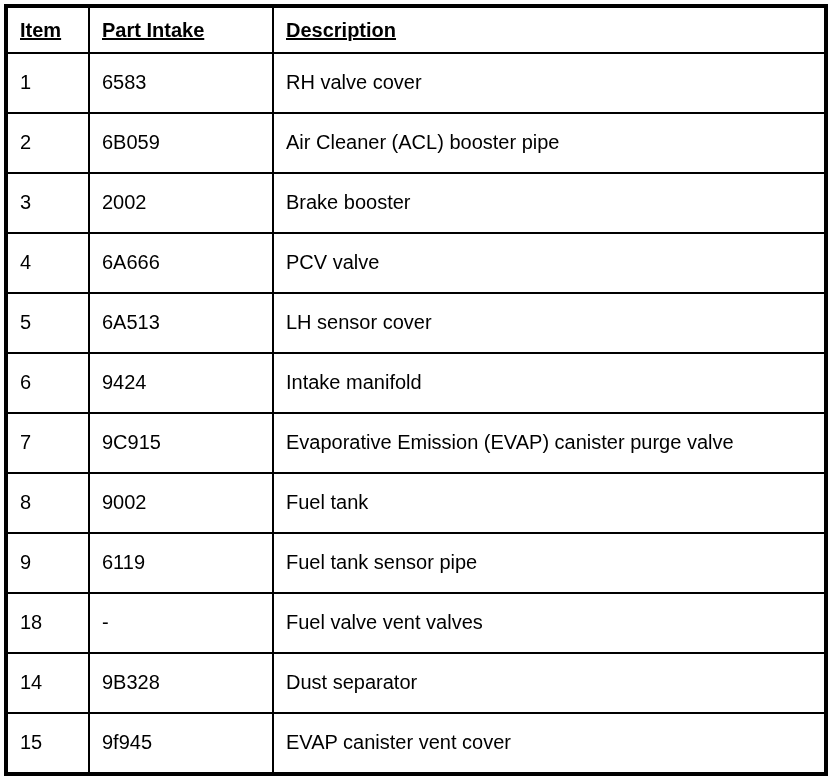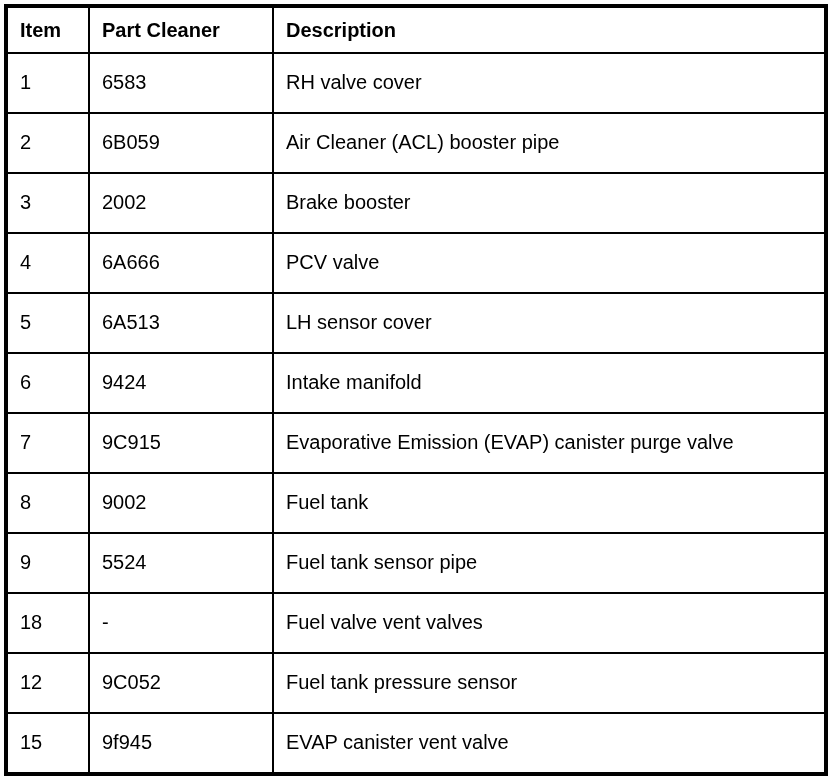--- a/index.html
+++ b/index.html
@@ -33,34 +33,35 @@
     padding: 0 10px 0 12px;
     font-size: 20px;
     height: 44px;
     vertical-align: middle;
     text-align: left;
     white-space: nowrap;
     overflow: hidden;
   }
   table.parts-table th {
     font-weight: bold;
+    text-decoration: underline;
   }
   th.col-item   { width: 58px; }
   th.col-part   { width: 160px; }
   th.col-desc   { text-align: center; }
 </style>
 </head>
 <body>
 
 <div class="parts-table-wrap">
   <table class="parts-table">
     <thead>
       <tr>
         <th class="col-item">Item</th>
-        <th class="col-part">Part Cleaner</th>
+        <th class="col-part">Part Intake</th>
         <th class="col-desc">Description</th>
       </tr>
     </thead>
     <tbody id="parts-tbody">
         <tr>
           <td>1</td>
           <td>6583</td>
           <td>RH valve cover</td>
         </tr>
         <tr>
@@ -93,33 +94,33 @@
           <td>9C915</td>
           <td>Evaporative Emission (EVAP) canister purge valve</td>
         </tr>
         <tr>
           <td>8</td>
           <td>9002</td>
           <td>Fuel tank</td>
         </tr>
         <tr>
           <td>9</td>
-          <td>5524</td>
+          <td>6119</td>
           <td>Fuel tank sensor pipe</td>
         </tr>
         <tr>
           <td>18</td>
           <td>-</td>
           <td>Fuel valve vent valves</td>
         </tr>
         <tr>
-          <td>12</td>
-          <td>9C052</td>
-          <td>Fuel tank pressure sensor</td>
+          <td>14</td>
+          <td>9B328</td>
+          <td>Dust separator</td>
         </tr>
         <tr>
           <td>15</td>
           <td>9f945</td>
-          <td>EVAP canister vent valve</td>
+          <td>EVAP canister vent cover</td>
         </tr>
       </tbody>
   </table>
 </div>
 
 </body></html>

